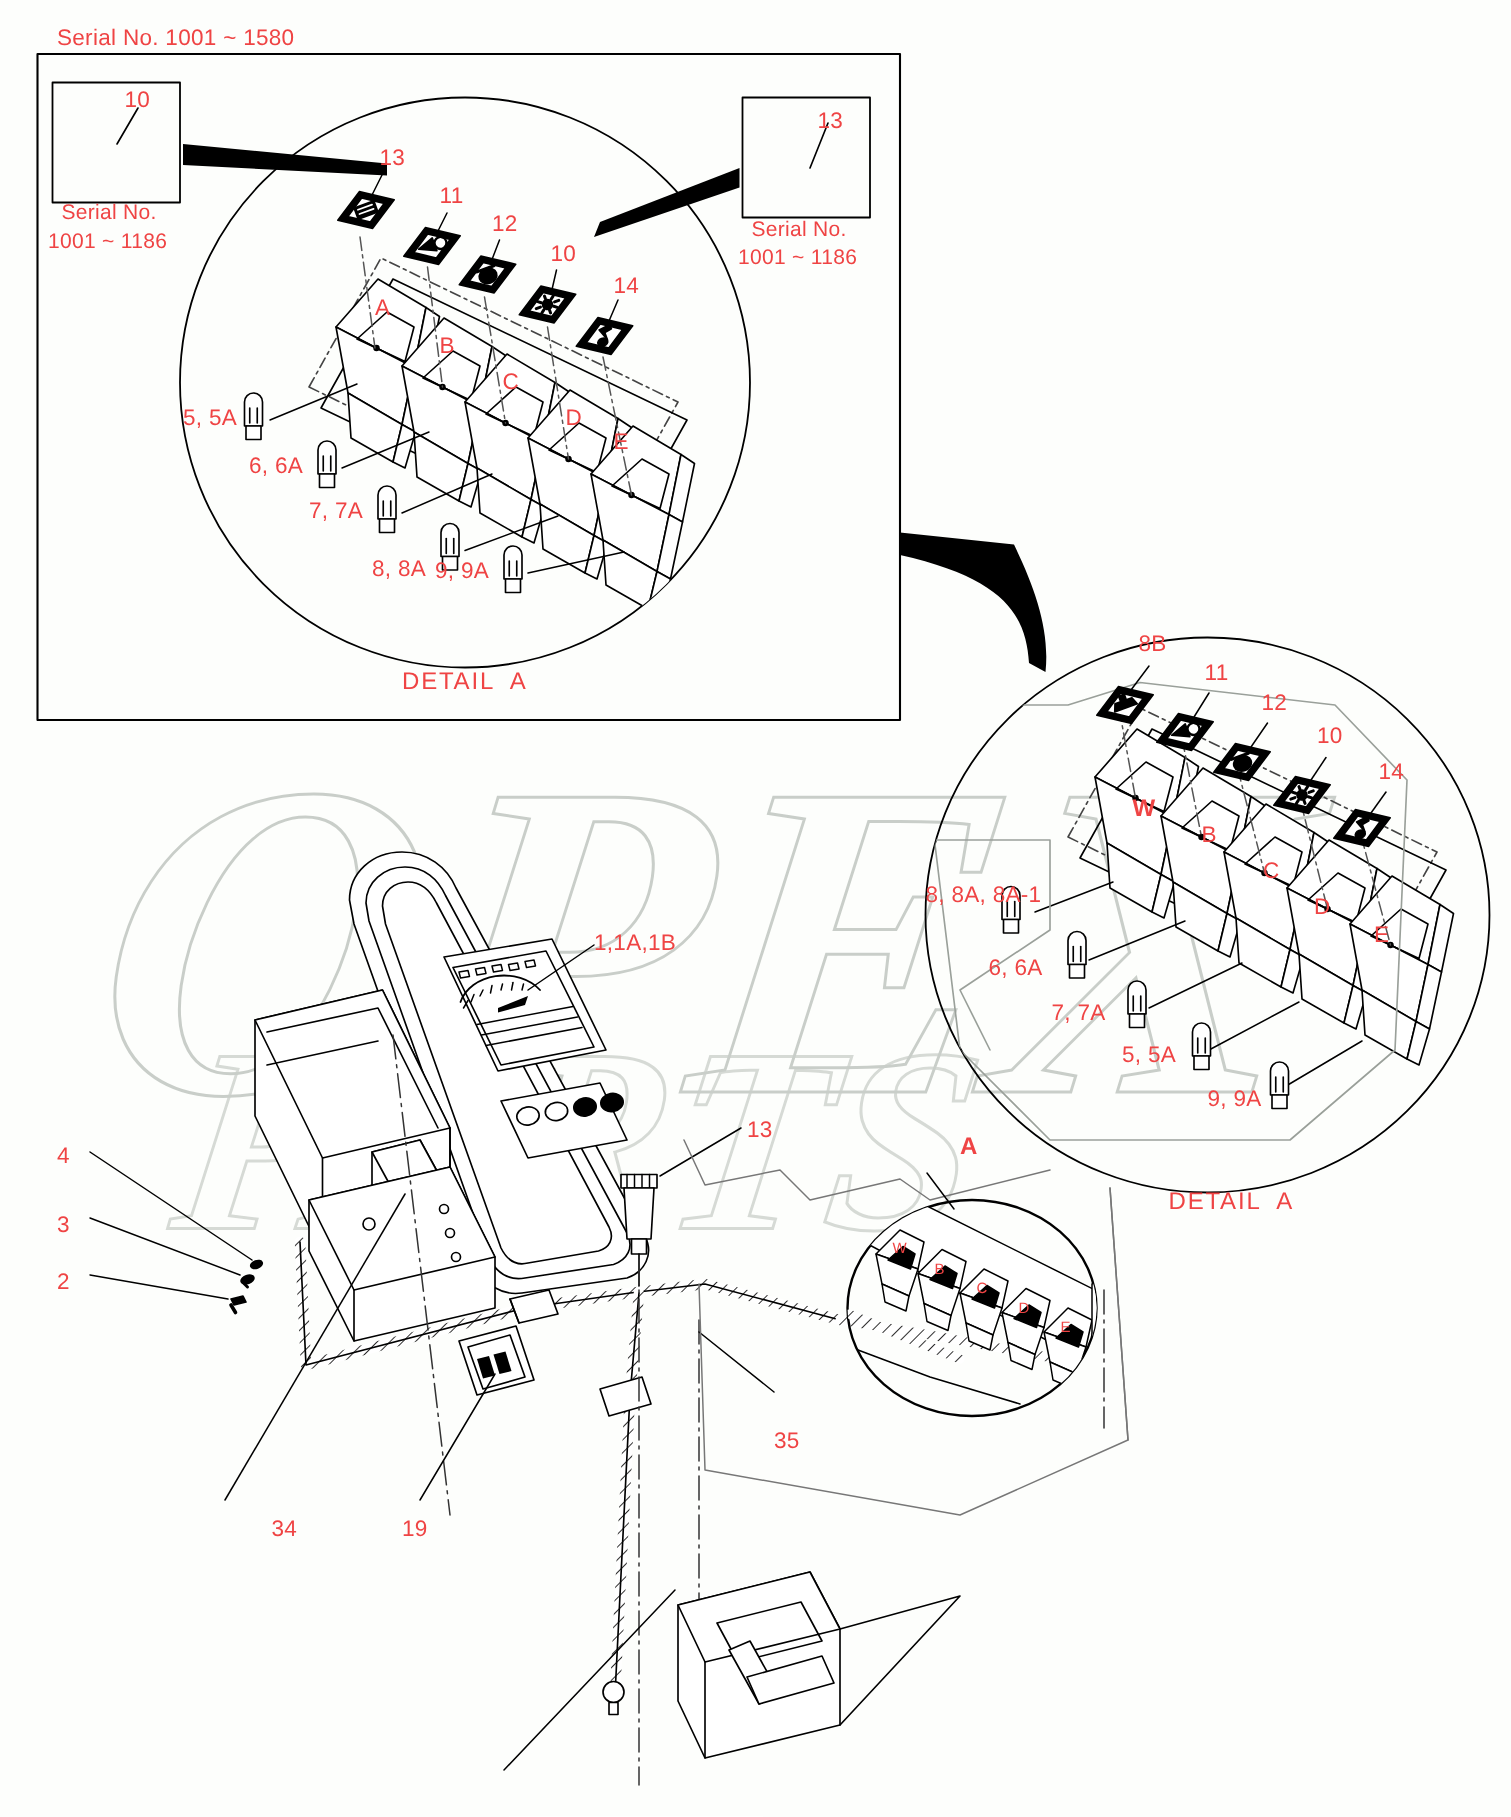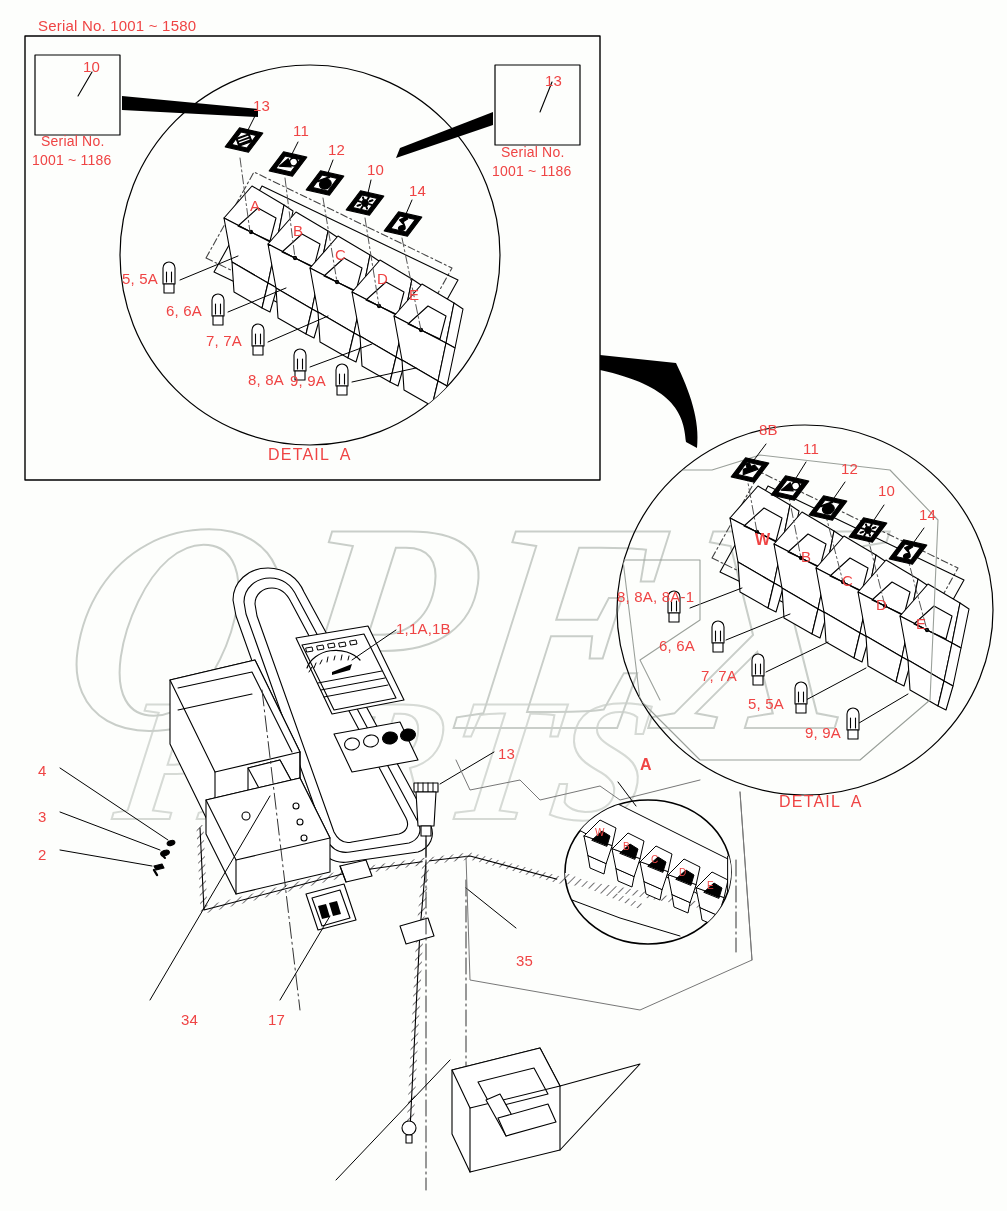--- a/index.html
+++ b/index.html
@@ -682,16 +682,16 @@
   <div class="lbl" style="left:651px;top:854px;font-size:10px;">C</div>
   <div class="lbl" style="left:679px;top:867px;font-size:10px;">D</div>
   <div class="lbl" style="left:707px;top:880px;font-size:10px;">E</div>
 
   <div class="lbl" style="left:396px;top:620px;">1,1A,1B</div>
   <div class="lbl" style="left:498px;top:745px;">13</div>
   <div class="lbl" style="left:38px;top:762px;">4</div>
   <div class="lbl" style="left:38px;top:808px;">3</div>
   <div class="lbl" style="left:38px;top:846px;">2</div>
   <div class="lbl" style="left:139px;top:1011px;margin-left:42px;">34</div>
-  <div class="lbl" style="left:268px;top:1011px;">17</div>
+  <div class="lbl" style="left:268px;top:1011px;">19</div>
   <div class="lbl" style="left:516px;top:938px;margin-top:14px;">35</div>
 
 </div>
 
 </body></html>

